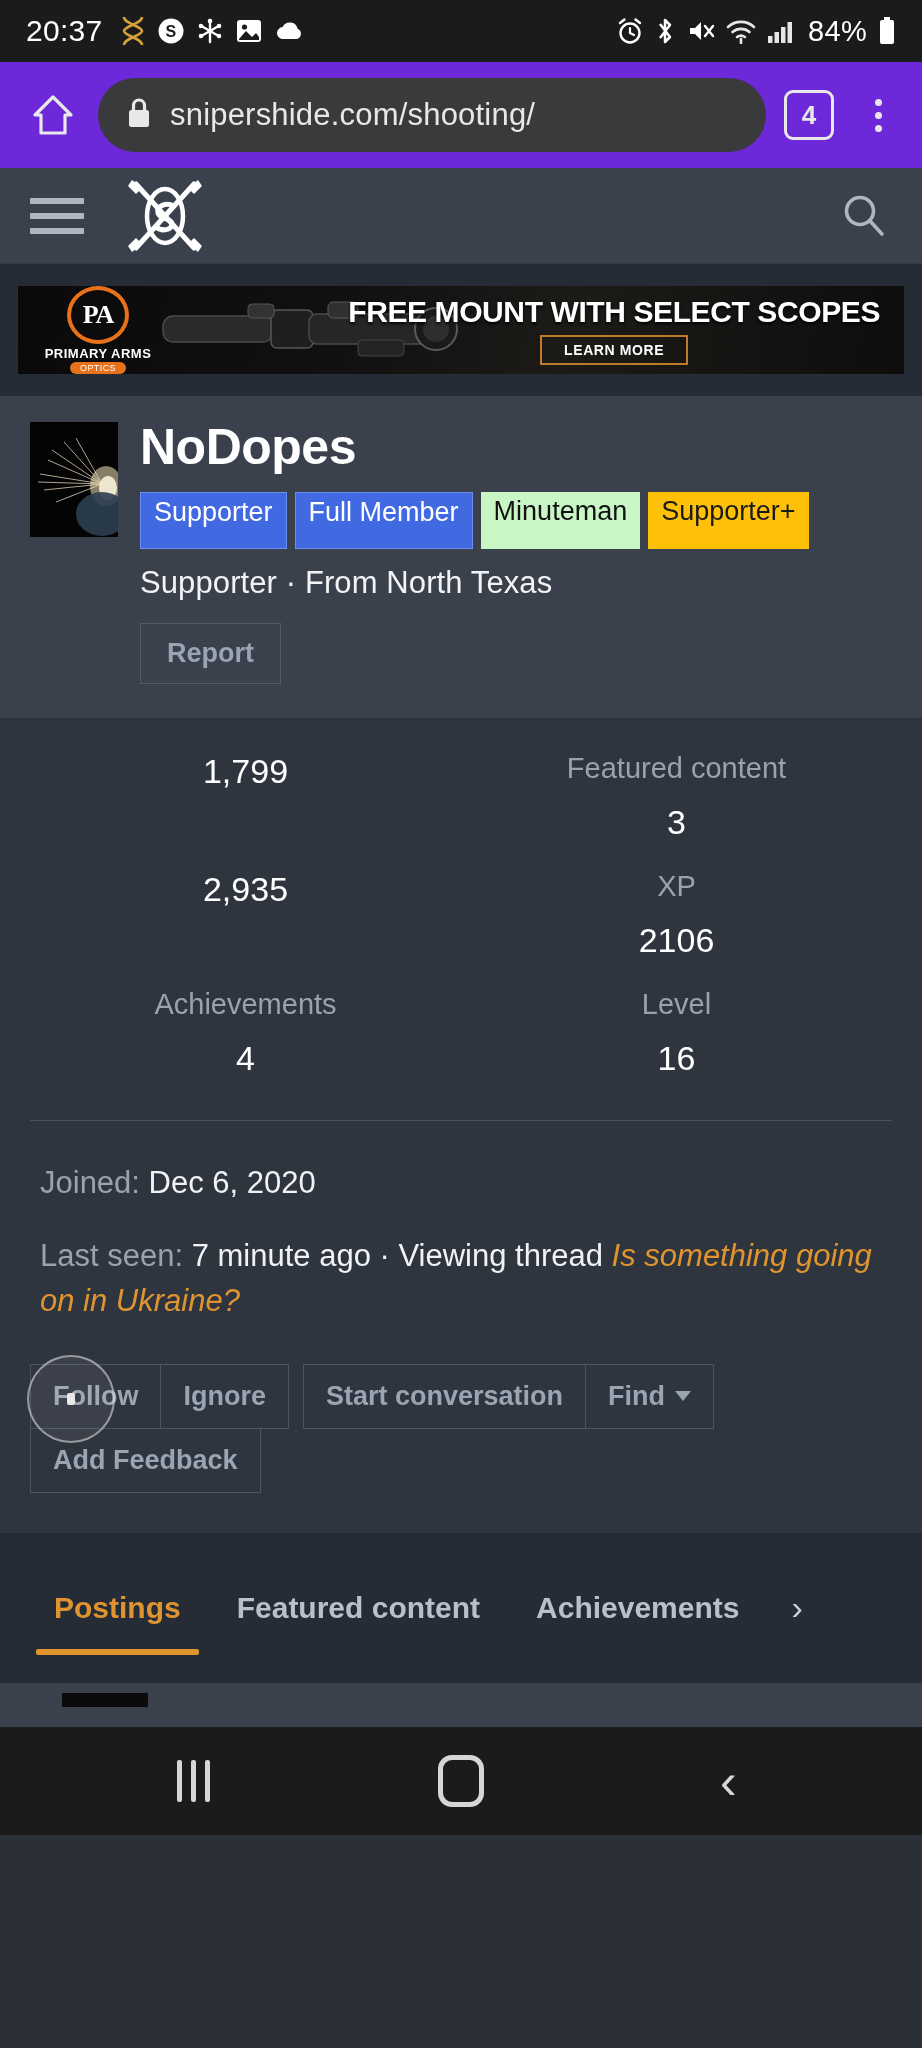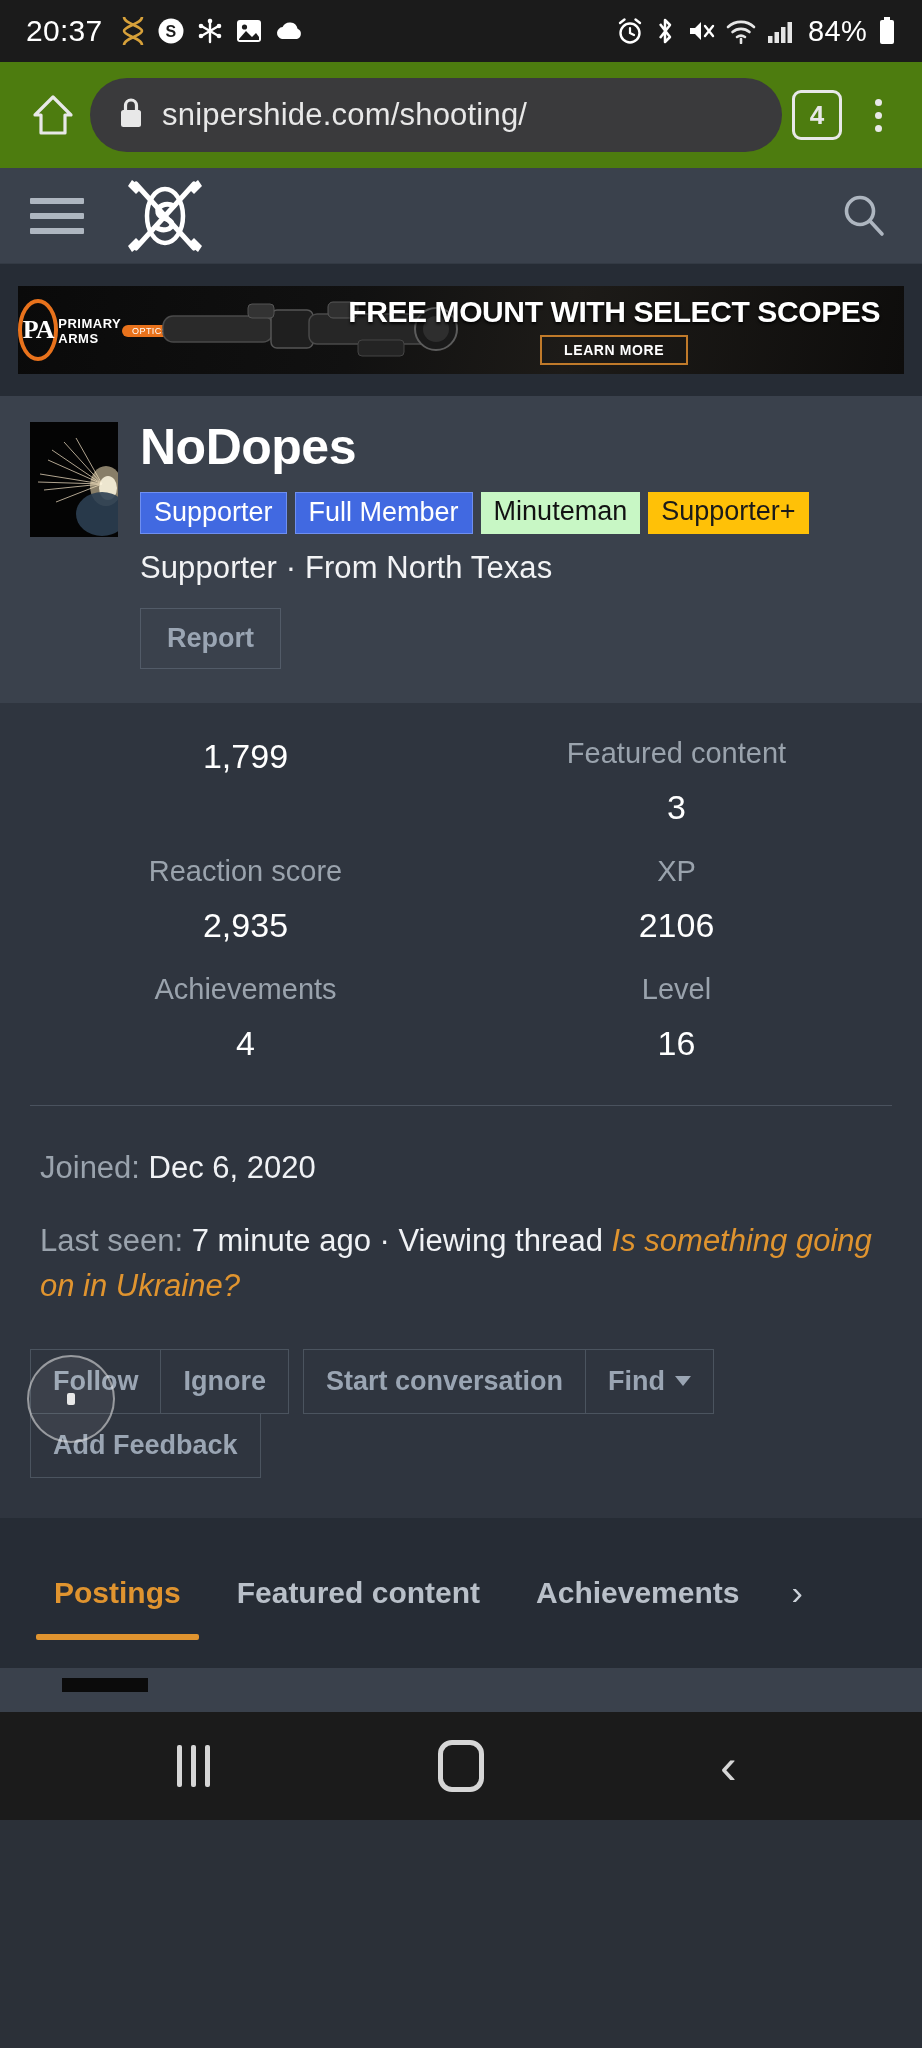--- a/index.html
+++ b/index.html
@@ -19,22 +19,22 @@
   }
   .sb-left { display: flex; align-items: center; gap: 11px; flex: 1; }
   .sb-time { font-size: 30px; font-weight: 400; margin-right: 6px; }
   .sb-right { display: flex; align-items: center; gap: 11px; }
   .sb-ico { display: inline-flex; align-items: center; justify-content: center; height: 30px; }
   .sb-ico svg { display: block; }
   .sb-batt-txt { font-size: 29px; margin-left: 2px; }
 
   
   .browserbar {
-    height: 106px; background: #4d7c0f;
-    display: flex; align-items: center; padding: 0 22px; gap: 0;
+    height: 106px; background: #6d28d9;
+    display: flex; align-items: center; padding: 0 22px; gap: 8px;
   }
   .home-btn { width: 62px; height: 62px; display: flex; align-items: center; justify-content: center; }
   .omnibox {
     flex: 1; height: 74px; background: #3a3a3c; border-radius: 37px;
     display: flex; align-items: center; padding: 0 28px; gap: 18px;
     margin-left: 6px; margin-right: 10px; overflow: hidden;
   }
   .omni-url {
     color: #e8e8e8; font-size: 31px; white-space: nowrap; overflow: hidden;
     letter-spacing: .2px;
@@ -60,42 +60,42 @@
   .search-ico { margin-left: auto; width: 56px; height: 56px; display: flex; align-items: center; justify-content: center; }
 
   
   .adwrap { background: #262c35; padding: 22px 18px; }
   .adbanner {
     height: 88px; width: 100%;
     background: linear-gradient(100deg,#0a0a0a 0%,#111 38%,#1d1b18 62%,#0e0d0c 100%);
     position: relative; overflow: hidden; display: flex; align-items: center;
   }
   .ad-pa { width: 160px; height: 100%; position: relative; flex: none;
-           display: flex; flex-direction: row; align-items: center; justify-content: center; }
+           display: flex; flex-direction: column; align-items: center; justify-content: center; }
   .pa-ring { width: 62px; height: 62px; border: 4px solid #e8721c; border-radius: 50%;
              display: flex; align-items: center; justify-content: center;
              color: #fff; font-weight: bold; font-size: 26px; letter-spacing: -1px;
              font-family: "Liberation Serif", serif; }
   .pa-name { color: #fff; font-size: 13px; font-weight: bold; letter-spacing: .5px; margin-top: 2px; }
   .pa-sub { background: #e8721c; color: #fff; font-size: 9px; padding: 1px 10px; margin-top: 1px; letter-spacing: .4px; border-radius: 6px; }
   .ad-scope { position: absolute; left: 135px; top: 8px; width: 340px; height: 72px; }
   .ad-right { margin-left: auto; display: flex; flex-direction: column;
               align-items: center; padding-right: 24px; z-index: 3; }
   .ad-headline { color: #fff; font-size: 30px; font-weight: bold; letter-spacing: -.4px;
                  text-shadow: 0 2px 3px rgba(0,0,0,.9); white-space: nowrap; }
   .ad-cta { margin-top: 6px; border: 2px solid #c07a2a; color: #fff;
             font-size: 14px; font-weight: bold; padding: 5px 22px; letter-spacing: .6px; }
 
   
   .profilehead { background: #3a414c; padding: 26px 30px 34px 30px; display: flex; gap: 22px; }
   .avatar { width: 88px; height: 115px; flex: none; position: relative; overflow: hidden;
             background: #050505; }
   .pname { color: #fff; font-size: 50px; font-weight: bold; letter-spacing: -.5px; line-height: 1; margin-bottom: 20px; }
   .badges { display: flex; flex-wrap: wrap; gap: 8px; margin-bottom: 16px; }
-  .badge { font-size: 27px; padding: 4px 13px 5px 13px; line-height: 1.15; white-space: nowrap; }
+  .badge { font-size: 27px; padding: 4px 13px 20px 13px; line-height: 1.15; white-space: nowrap; }
   .badge.b-blue { background: #4169e1; color: #ffffff; border: 1px solid #6f8ff0; }
   .badge.b-green { background: #c8f7c5; color: #121212; }
   .badge.b-gold { background: #ffc107; color: #1a1a1a; }
   .ptitle { color: #f2f3f5; font-size: 31px; margin-bottom: 22px; letter-spacing: .1px; }
   .report-btn {
     display: inline-block; border: 1px solid #525b68; color: #9aa5b3;
     font-size: 27px; font-weight: bold; padding: 14px 26px; background: transparent;
   }
 
   
@@ -367,21 +367,20 @@
   <div class="statsblock">
     <div class="statsgrid">
       <div class="stat">
         <div class="stat-value">1,799</div>
       </div>
       <div class="stat">
         <div class="stat-label">Featured content</div>
         <div class="stat-value">3</div>
       </div>
       <div class="stat">
-        <div class="stat-label">Reaction score</div>
         <div class="stat-value">2,935</div>
       </div>
       <div class="stat">
         <div class="stat-label">XP</div>
         <div class="stat-value">2106</div>
       </div>
       <div class="stat">
         <div class="stat-label">Achievements</div>
         <div class="stat-value">4</div>
       </div>

